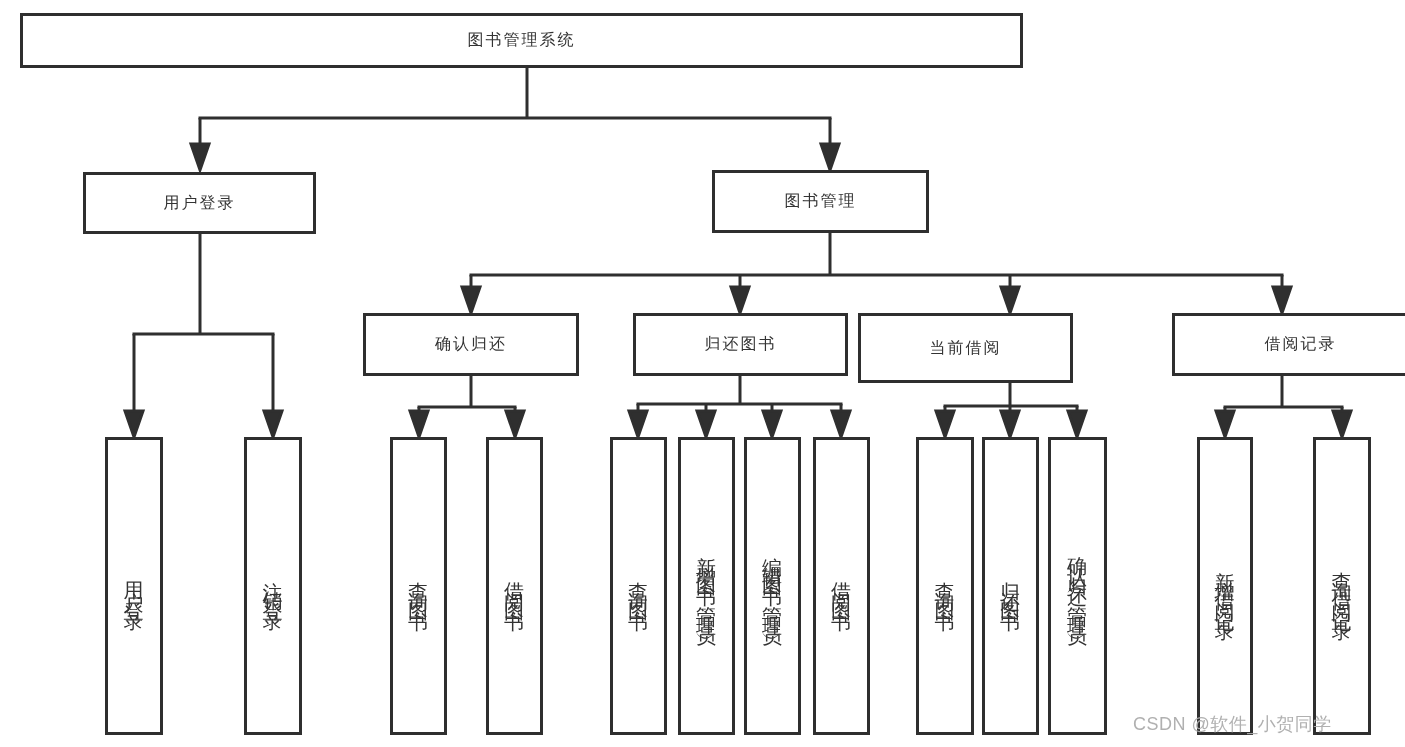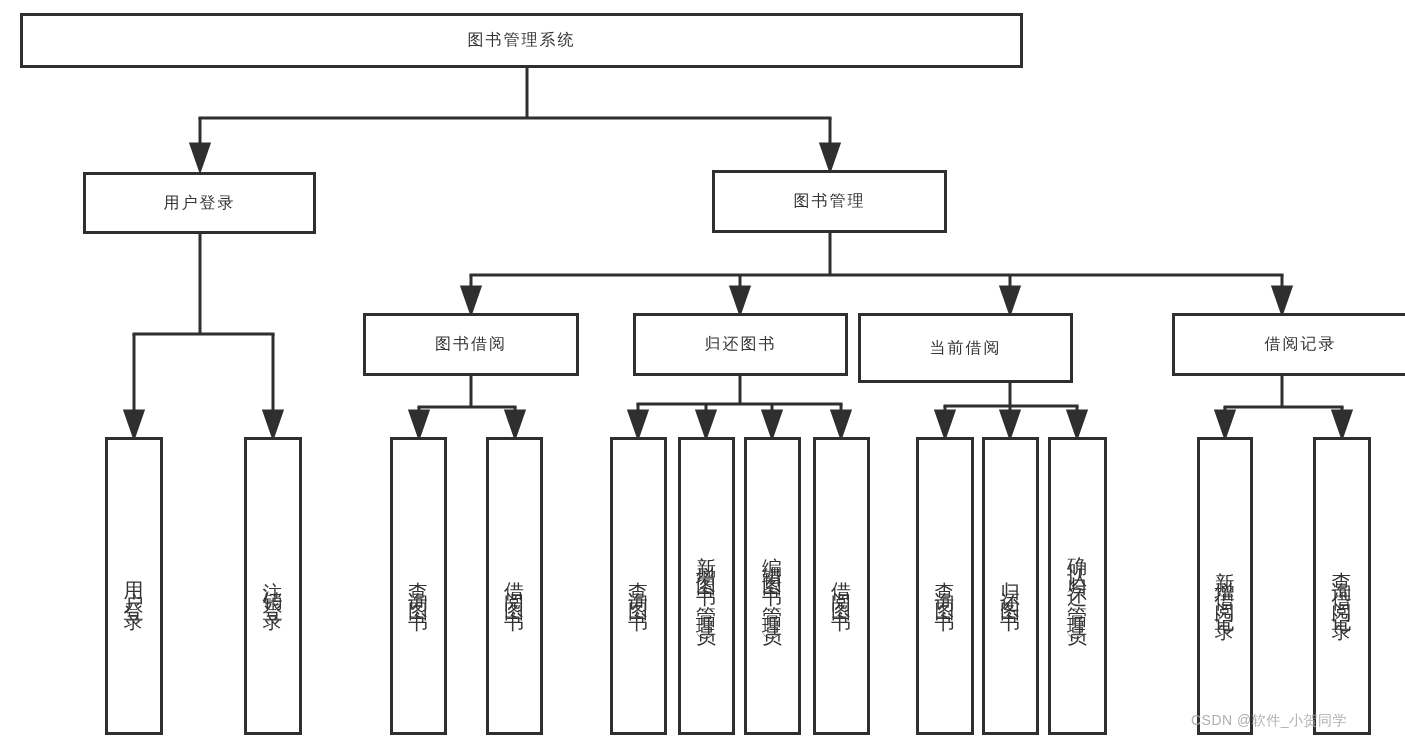--- a/index.html
+++ b/index.html
@@ -33,22 +33,22 @@
   }
   .leaf{
     writing-mode:vertical-rl;
     text-orientation:mixed;
     letter-spacing:10px;
     font-size:20px;
     line-height:1;
   }
   .watermark{
     position:absolute;
-    left:1191px; top:712px;
-    font-size:14px;
+    left:1133px; top:712px;
+    font-size:18px;
     letter-spacing:0.5px;
     color:rgba(172,172,172,0.95);
     white-space:nowrap;
     z-index:5;
   }
 </style>
 </head>
 <body>
 
 <div class="stage">
@@ -125,23 +125,23 @@
       <line x1="1225" y1="407" x2="1225" y2="413"></line>
       <polygon points="1216,411 1234,411 1225,437"></polygon>
       <line x1="1342" y1="407" x2="1342" y2="413"></line>
       <polygon points="1333,411 1351,411 1342,437"></polygon>
     </g>
   </svg>
 
   <div class="node" style="left:20px;top:13px;width:1003px;height:55px">图书管理系统</div>
 
   <div class="node" style="left:83px;top:172px;width:233px;height:62px">用户登录</div>
-  <div class="node" style="left:712px;top:170px;width:235px;height:63px">图书管理</div>
+  <div class="node" style="left:712px;top:170px;width:217px;height:63px">图书管理</div>
 
-  <div class="node" style="left:363px;top:313px;width:216px;height:63px">图书借阅</div>
+  <div class="node" style="left:363px;top:313px;width:216px;height:63px">确认归还</div>
   <div class="node" style="left:633px;top:313px;width:215px;height:63px">归还图书</div>
   <div class="node" style="left:858px;top:313px;width:215px;height:70px">当前借阅</div>
   <div class="node" style="left:1172px;top:313px;width:257px;height:63px">借阅记录</div>
 
   <div class="node leaf" style="left:105px;top:437px;width:58px;height:298px">用户登录</div>
   <div class="node leaf" style="left:244px;top:437px;width:58px;height:298px">注销登录</div>
 
   <div class="node leaf" style="left:390px;top:437px;width:57px;height:298px">查询图书</div>
   <div class="node leaf" style="left:486px;top:437px;width:57px;height:298px">借阅图书</div>
 

